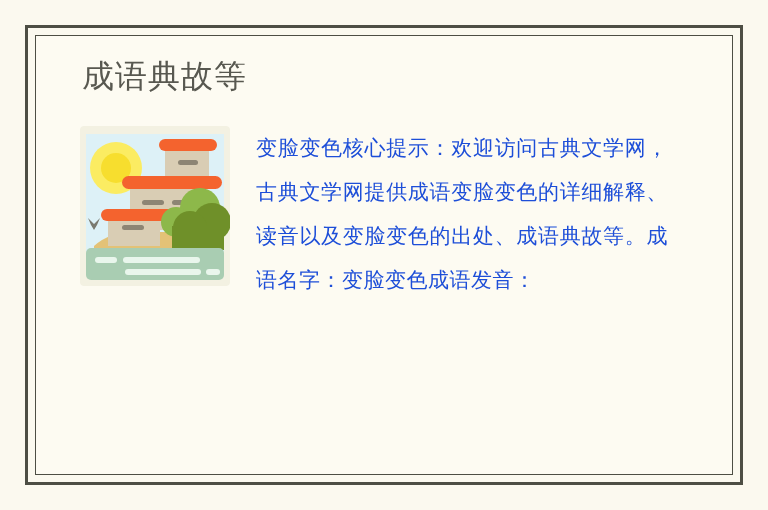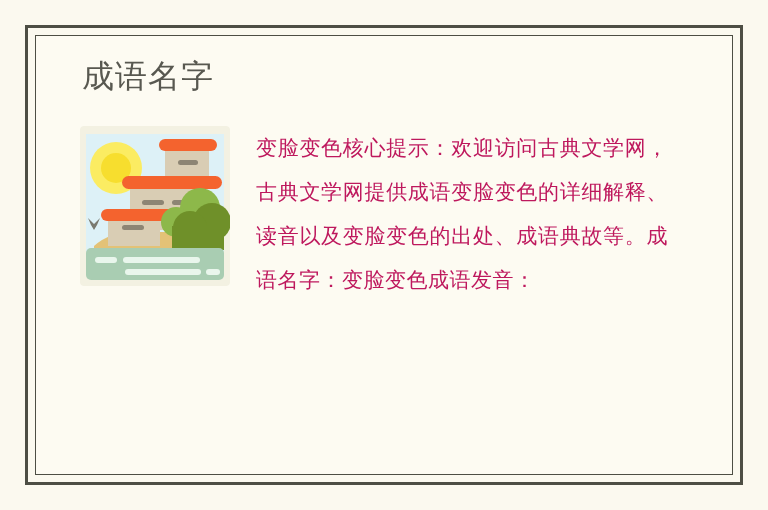--- a/index.html
+++ b/index.html
@@ -88,37 +88,37 @@
     border-radius: 3px;
   }
 
   .summary {
     flex: 1 1 auto;
     margin: 0;
     padding: 0;
     max-width: 412px;
     font-size: 21px;
     line-height: 44px;
-    color: #be185d;
+    color: #1d4ed8;
     font-family: Liberation Sans, sans-serif;
     letter-spacing: 0.5px;
     text-align: justify;
   }
 </style>
 </head>
 <body>
 
 <div class="page">
 
   <div class="outer-frame"></div>
   <div class="inner-frame"></div>
 
   <div class="content">
 
-    <h1 class="article-title">成语名字</h1>
+    <h1 class="article-title">成语典故等</h1>
 
     <div class="body-row">
 
       <div class="thumb-wrap">
         <svg class="thumb" viewBox="0 0 150 160" xmlns="http://www.w3.org/2000/svg">
           <defs>
             <clipPath id="cardClip">
               <rect x="0" y="0" width="150" height="160" rx="4" ry="4"></rect>
             </clipPath>
           </defs>

